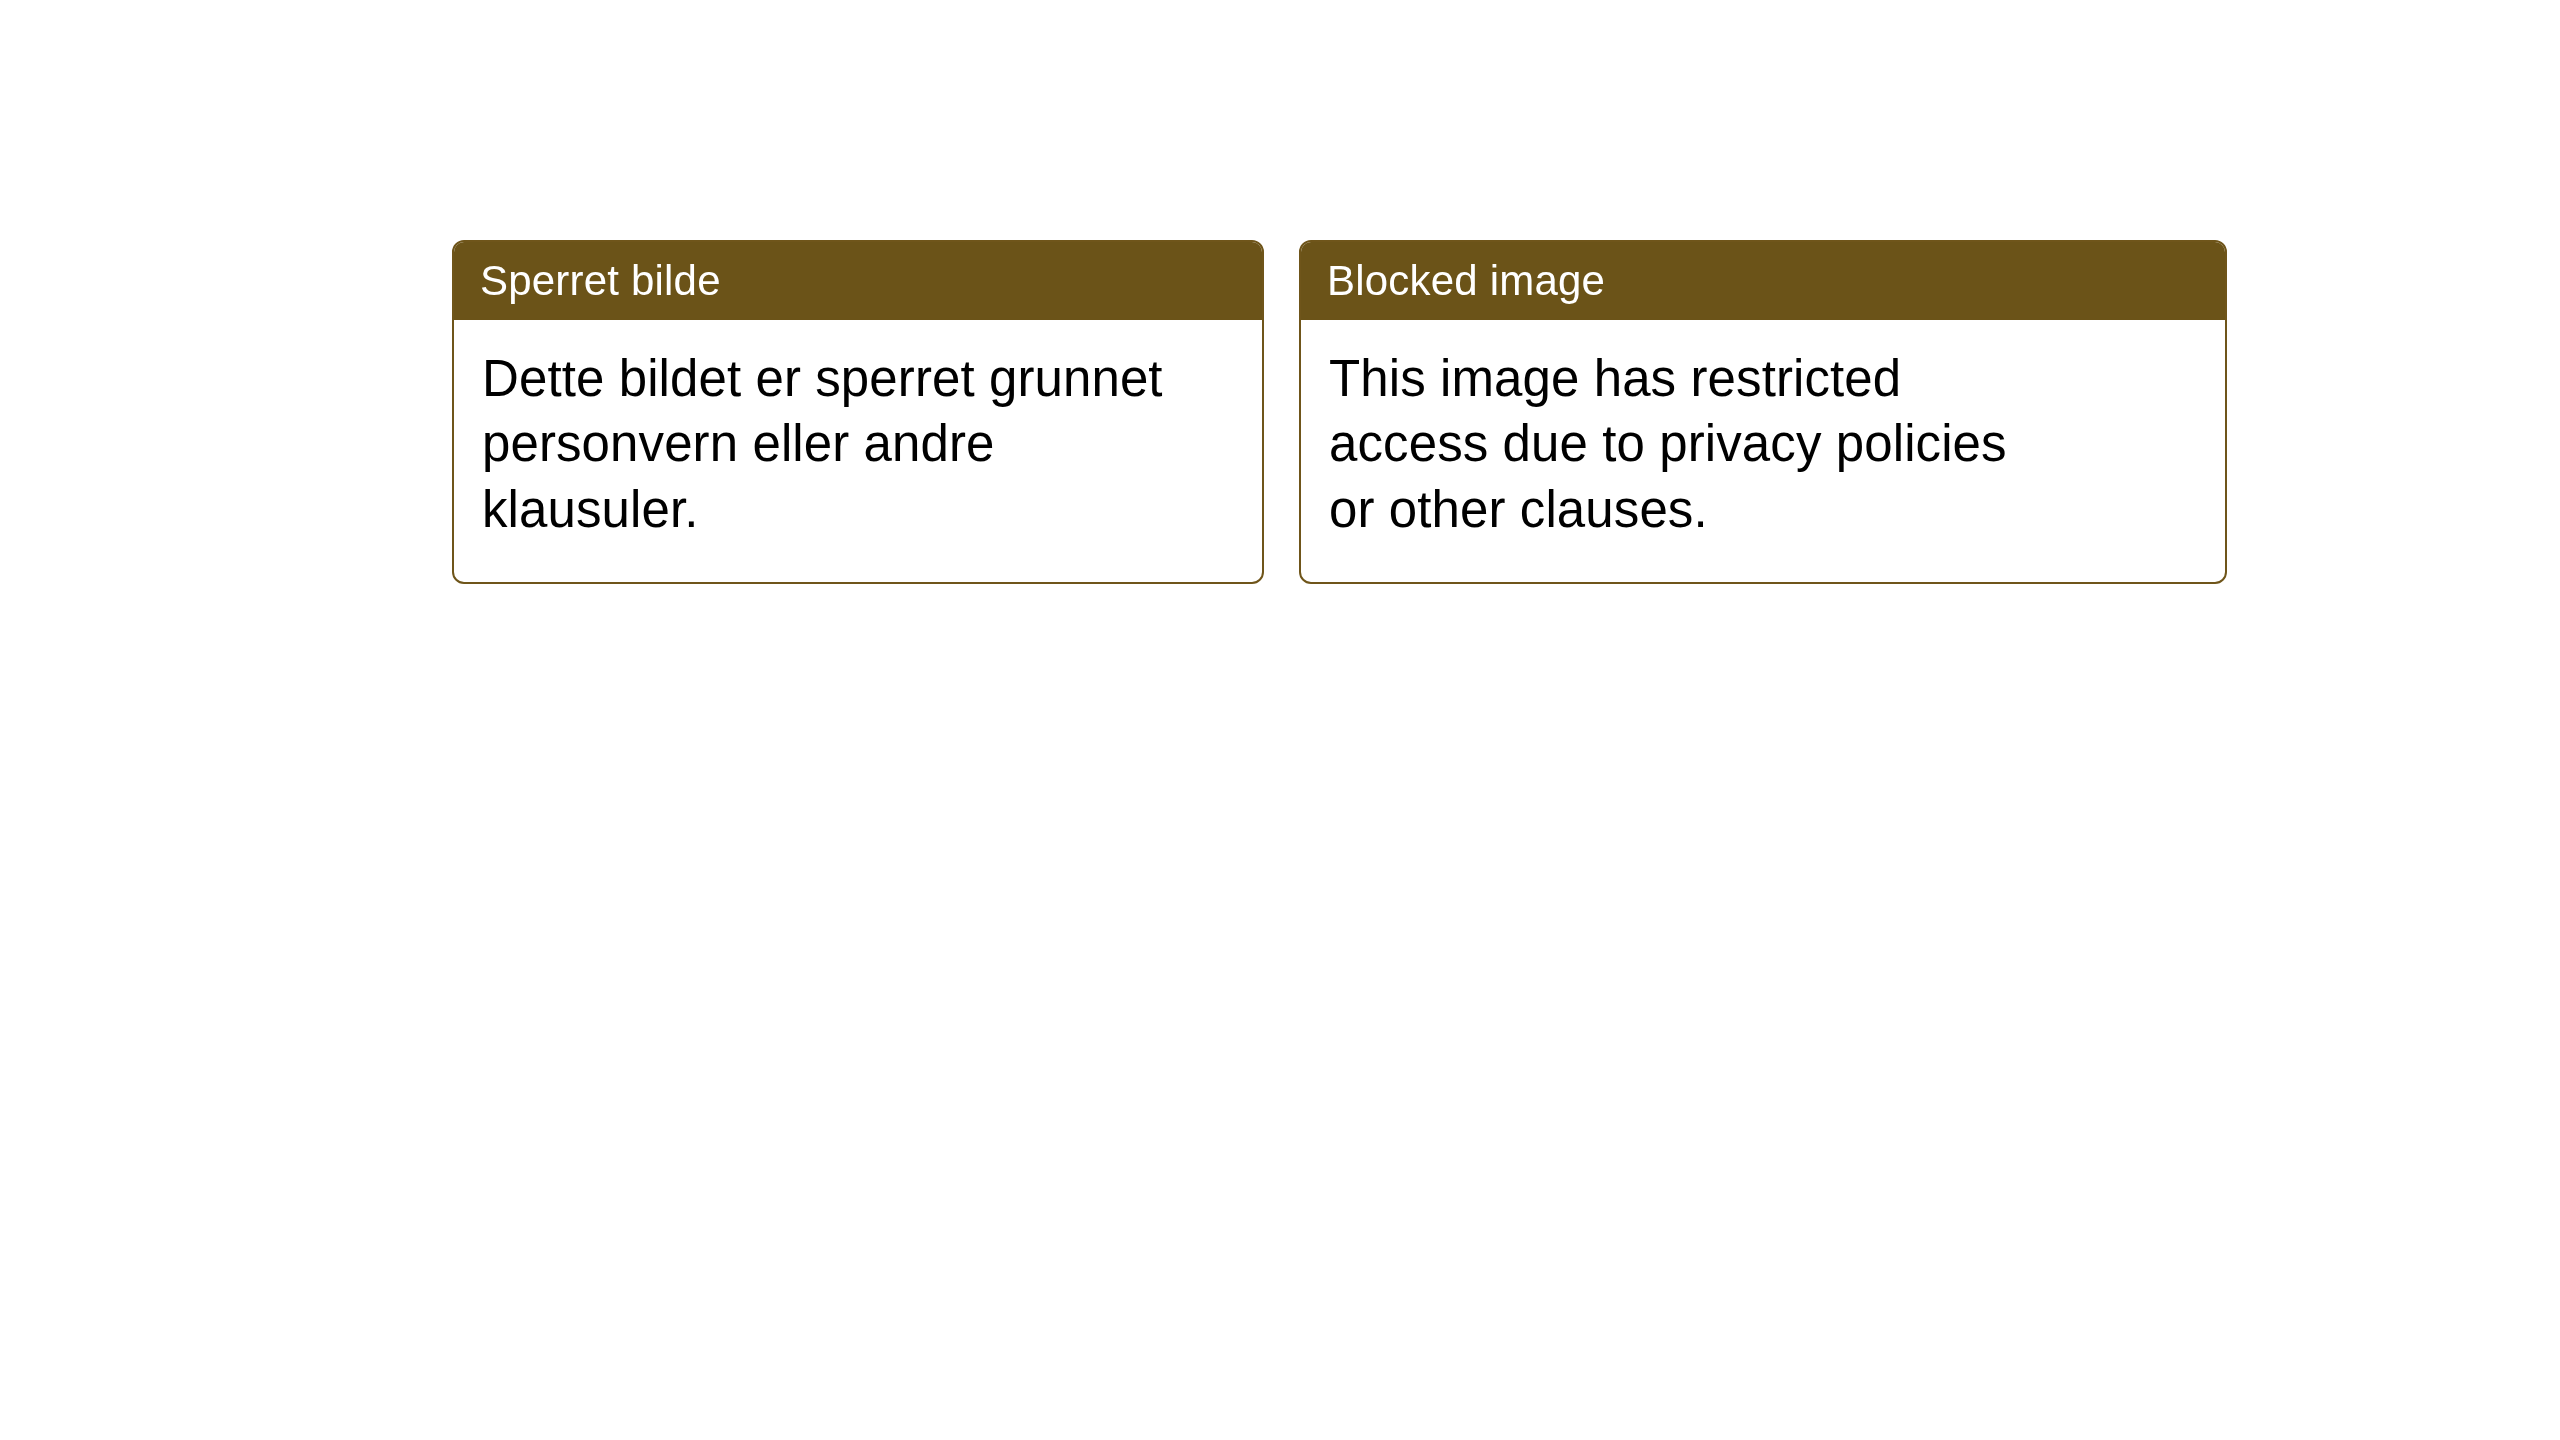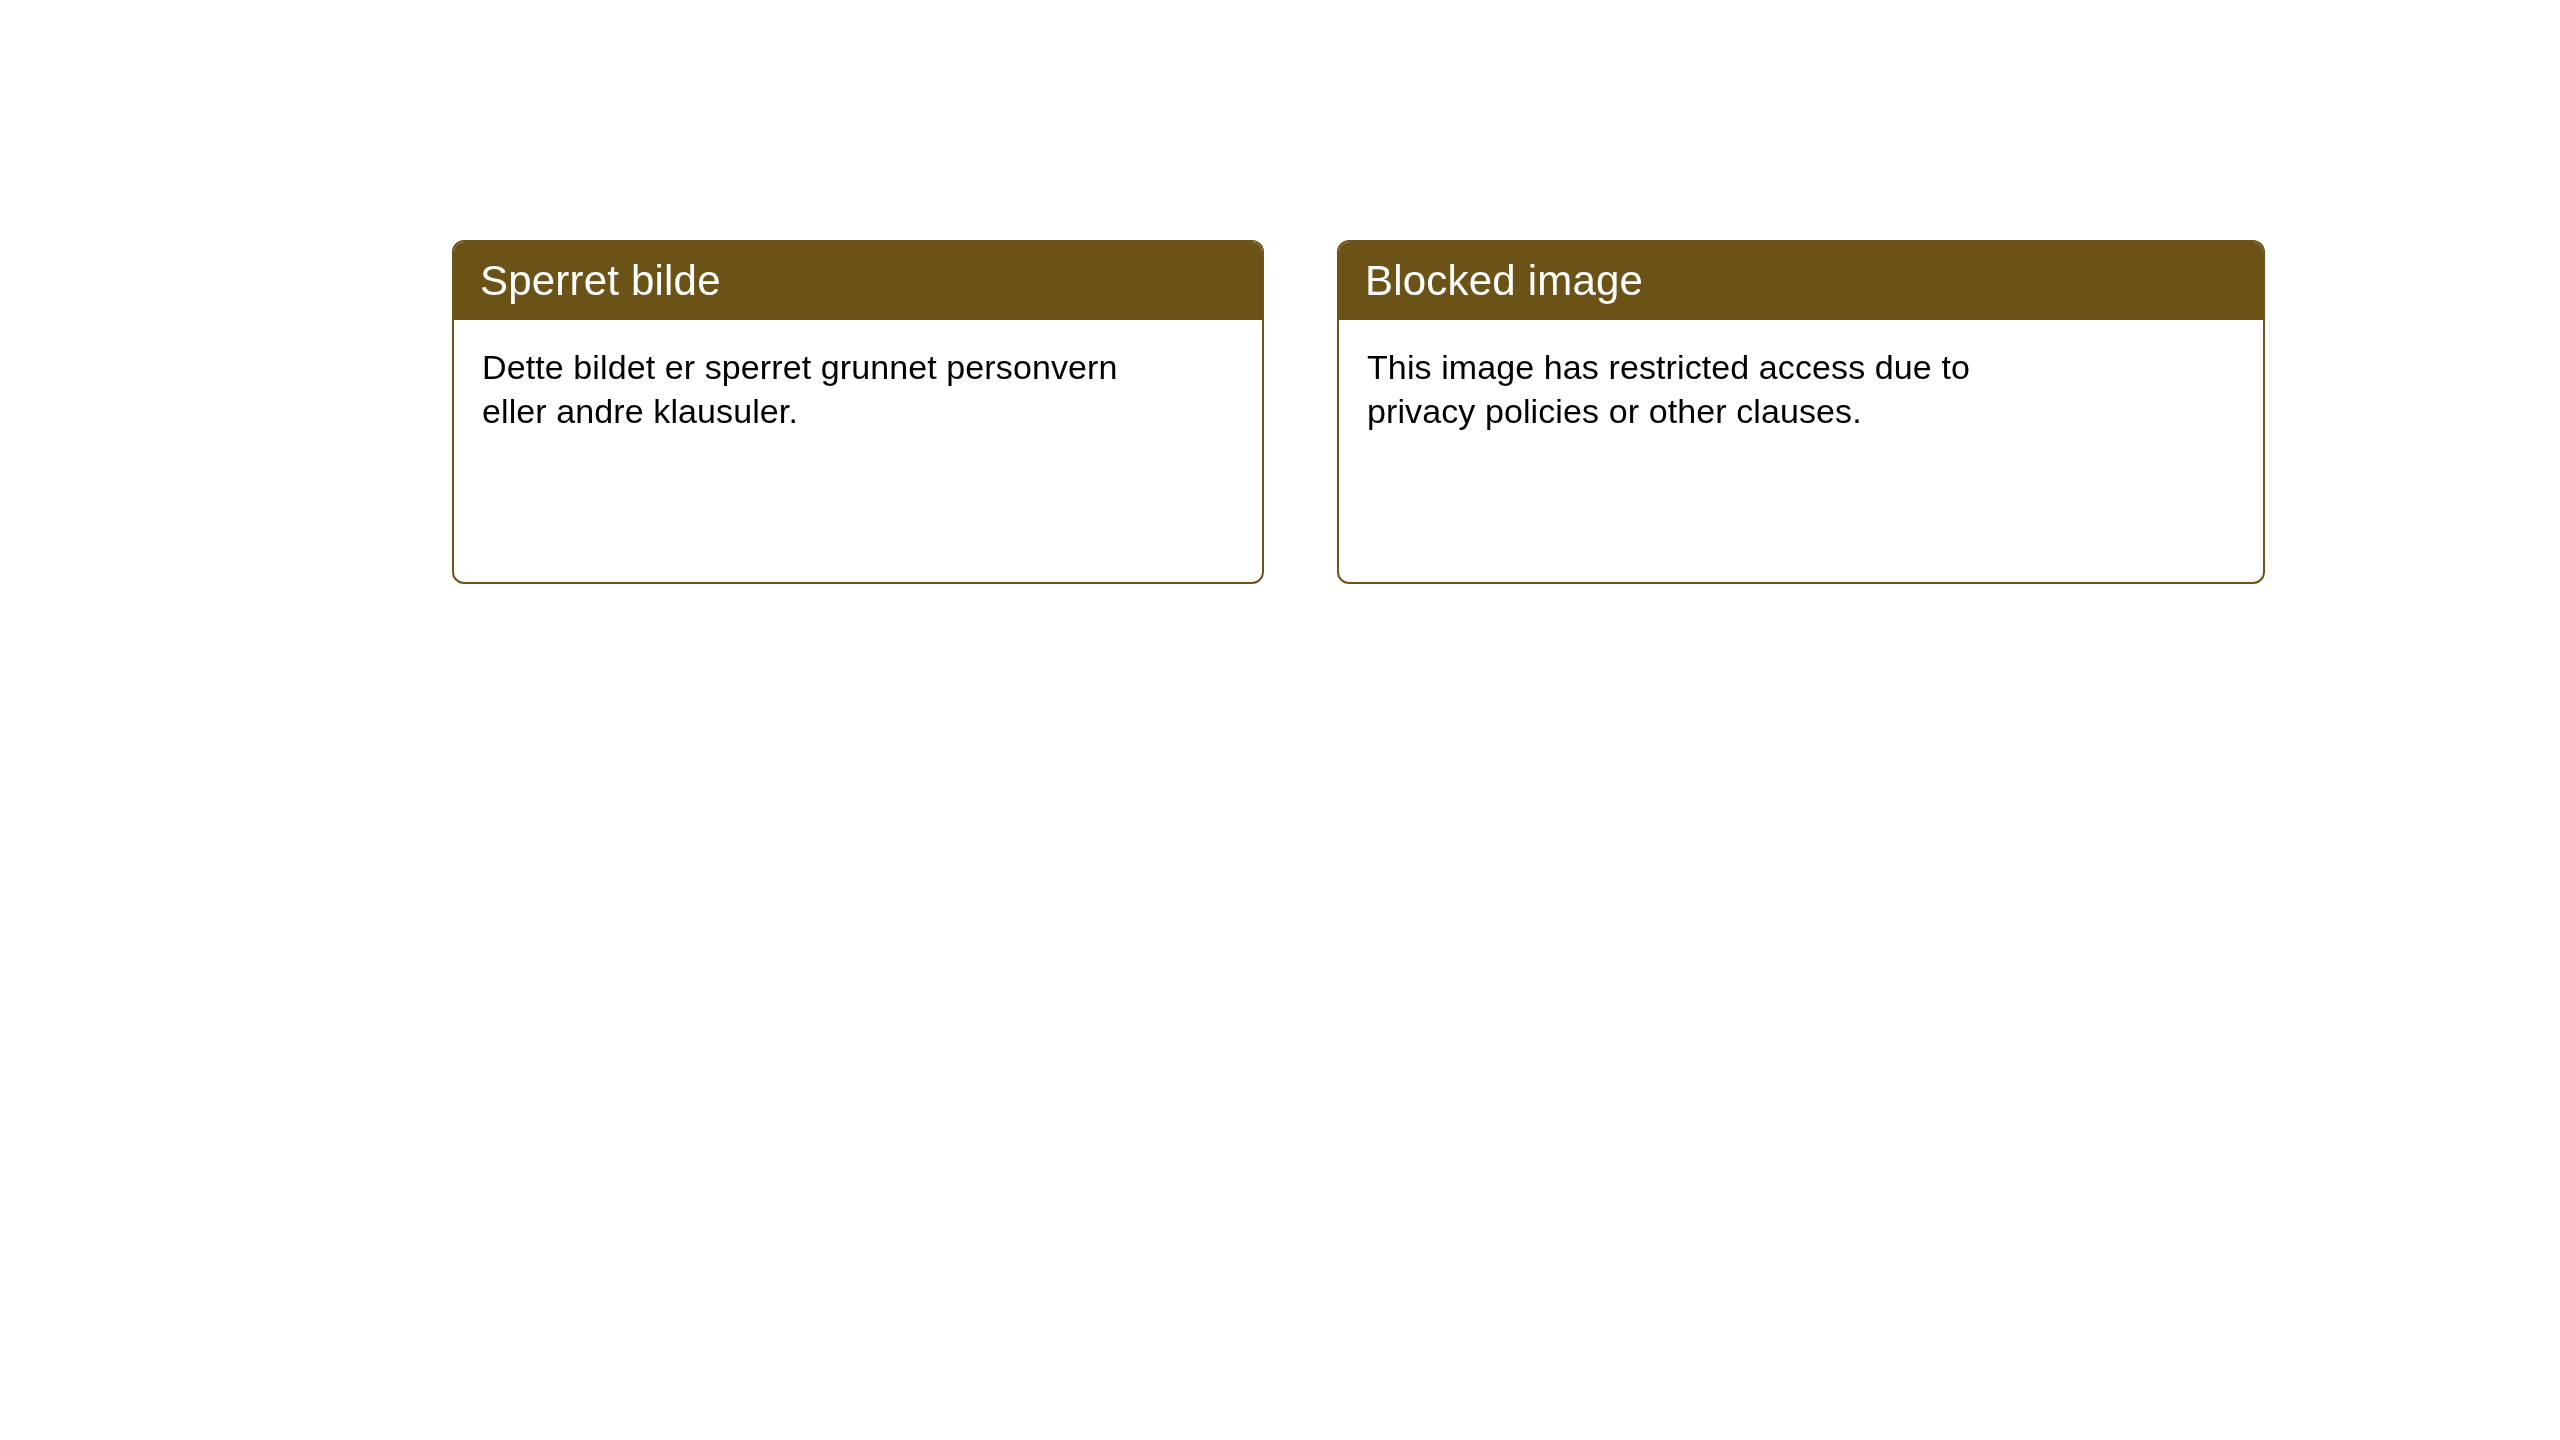--- a/index.html
+++ b/index.html
@@ -14,21 +14,21 @@
     position: relative;
     overflow: hidden;
   }
   .panels {
     position: absolute;
     left: 452px;
     top: 240px;
     display: flex;
     flex-direction: row;
     align-items: flex-start;
-    gap: 73px;
+    gap: 35px;
   }
   .notice-card {
     background: #ffffff;
     border: 2px solid #6f551a;
     border-radius: 12px;
     overflow: hidden;
     box-sizing: border-box;
   }
   .notice-card.card-no {
     width: 812px;
@@ -46,21 +46,21 @@
     padding: 18px 0 18px 26px;
     box-sizing: border-box;
     height: 78px;
     display: flex;
     align-items: center;
     letter-spacing: 0.2px;
   }
   .card-body {
     padding: 26px 28px 0 28px;
     color: #000000;
-    font-size: 34px;
+    font-size: 51px;
     line-height: 1.28;
     letter-spacing: 0.1px;
   }
   .card-body p {
     margin: 0;
     max-width: 700px;
   }
 </style>
 </head>
 <body>

